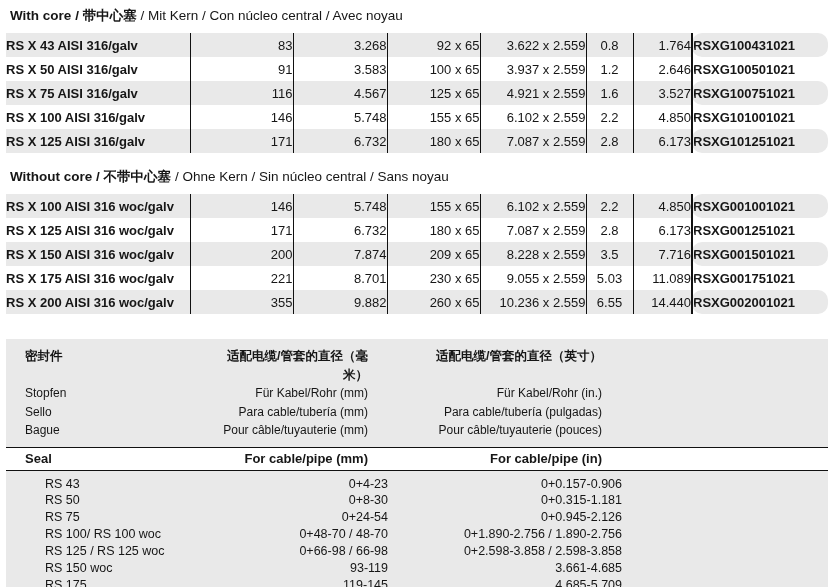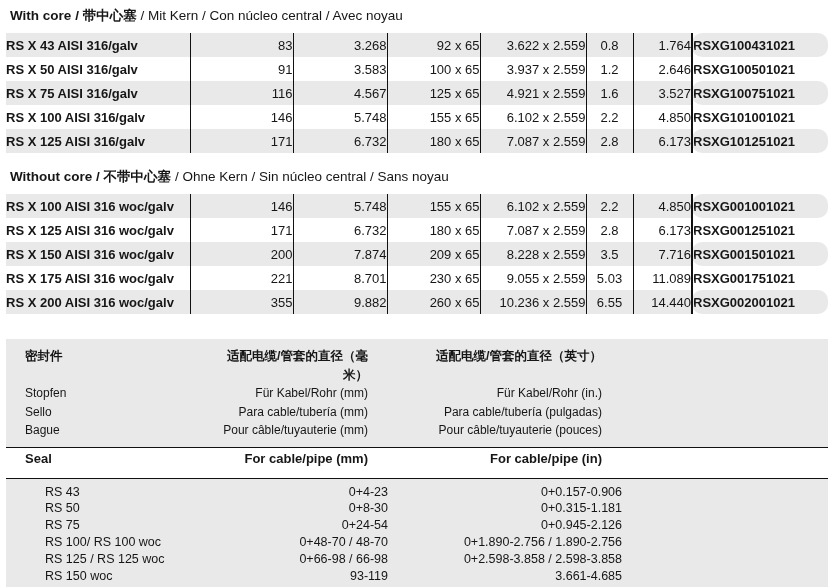--- a/index.html
+++ b/index.html
@@ -29,21 +29,21 @@
 
   .seal{margin-top:25px;width:822px;}
   .grid-row{display:grid;grid-template-columns:200px 162px 234px 1fr;}
   .g1{padding-left:19px;text-align:left;}
   .g2{text-align:right;}
   .g3{text-align:right;}
   .seal-langs{background:#e9e9e9;border-bottom:1.5px solid #111;padding:8px 0 7px 0;font-size:12px;}
   .seal-langs .grid-row{line-height:18.5px;}
   .seal-langs .grid-row.zh{font-weight:bold;font-size:12.5px;}
   .seal-en{background:#ffffff;border-bottom:1.5px solid #111;font-weight:bold;font-size:13px;}
-  .seal-en .grid-row{line-height:22px;height:30px;}
+  .seal-en .grid-row{line-height:22px;height:22px;}
   .seal-data{background:#e9e9e9;padding:5px 0 4px 0;font-size:12.5px;}
   .seal-data .grid-row{line-height:16.9px;margin-left:20px;}
 </style>
 </head>
 <body>
 
 <div class="page">
 
   <div class="sec-heading">
     <span class="hb">With core / 带中心塞</span><span> / Mit Kern / Con núcleo central / Avec noyau</span>

